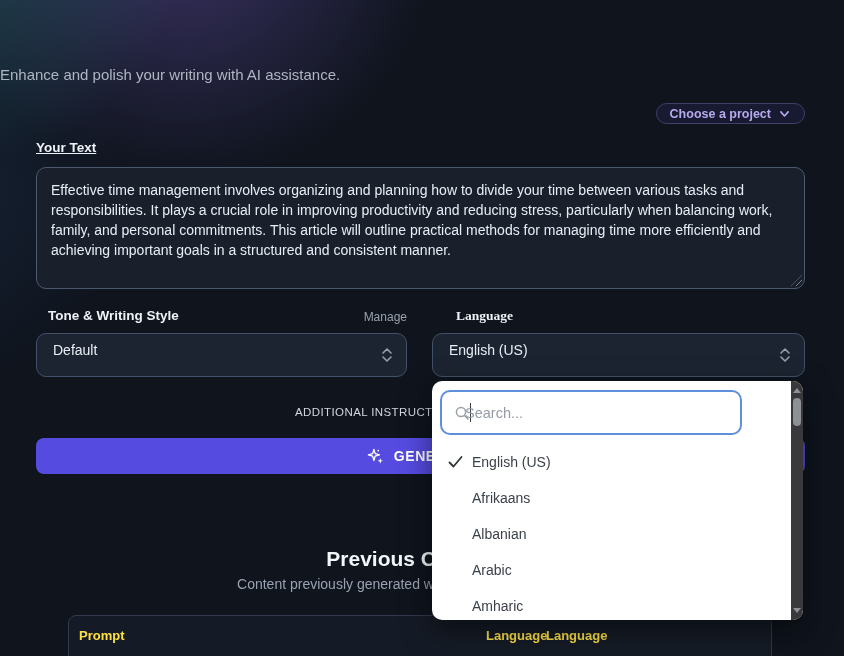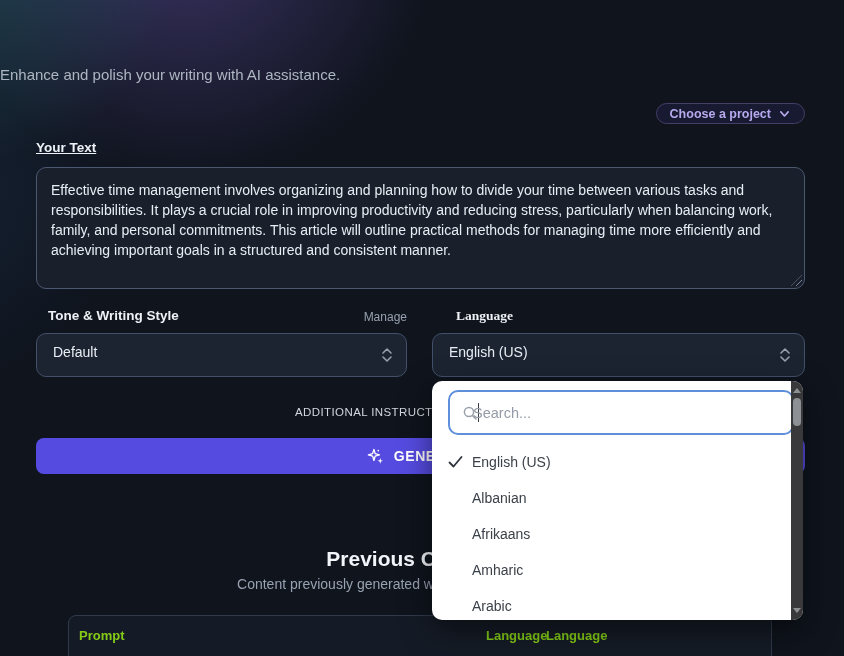--- a/index.html
+++ b/index.html
@@ -31,49 +31,49 @@
   .manage-link { position:absolute; top:310px; right:437px; font-size:12px; color:#98a1af; cursor:pointer;margin-left:9px; }
   .textarea-wrap { position:absolute; top:167px; left:36px; width:769px; height:122px; }
   .textarea-wrap textarea {
     width:100%; height:100%; resize:none; outline:none; display:block;
     background:#19202c; border:1px solid #4b5870; border-radius:10px;
     color:#e8edf4; font-family:"Liberation Sans", sans-serif;
     font-size:14px; line-height:20px; padding:12px 14px; overflow:hidden; }
   .resize-handle { position:absolute; right:3px; bottom:3px; width:11px; height:11px;
     background:repeating-linear-gradient(135deg, transparent 0 3px, #7b8496 3px 4px);
     clip-path:polygon(100% 0, 100% 100%, 0 100%); cursor:nwse-resize; }
-  .select { position:absolute; top:333px; height:44px; display:flex; align-items:flex-end;
+  .select { position:absolute; top:333px; height:44px; display:flex; align-items:flex-start;
     background:#1c2431; border:1px solid #43506a; border-radius:10px;
-    padding:16px 16px; font-size:14px; color:#e9eef5; cursor:pointer; }
+    padding:8px 16px; font-size:14px; color:#e9eef5; cursor:pointer; }
   .select-tone { left:36px; width:371px; }
   .select-language { left:432px; width:373px; }
   .updown { position:absolute; right:13px; top:50%; transform:translateY(-50%); display:flex; }
   .additional { position:absolute; top:406px; left:295px; font-size:11.5px;
     letter-spacing:.4px; color:#d2d7de; cursor:pointer; }
   .generate-btn { position:absolute; top:438px; left:36px; width:769px; height:36px;
     display:flex; align-items:center; justify-content:center; gap:9px;
     background:#554be0; border:none; border-radius:8px; cursor:pointer;
     color:#ffffff; font-family:"Liberation Sans", sans-serif;
     font-size:14px; font-weight:700; letter-spacing:.6px; }
   
   .prev-title { position:absolute; top:547px; left:0; width:100%; text-align:center;
     font-size:21px; font-weight:700; color:#f2f5f9; }
   .prev-subtitle { position:absolute; top:576px; left:0; width:100%; text-align:center;
     font-size:14px; color:#99a2b0; }
   .prev-table { position:absolute; top:615px; left:68px; width:704px; height:80px;
     background:#151b26; border:1px solid #303a4a; border-radius:8px; }
-  .th { position:absolute; top:12px; font-size:13px; font-weight:700; color:#84cc16; }
+  .th { position:absolute; top:12px; font-size:13px; font-weight:700; color:#fde047; }
   .th-prompt  { left:10px; }
   .th-project { left:417px; }
   .th-created { left:477px; }
   
   .dropdown { position:absolute; top:381px; left:432px; width:371px; height:239px;
     background:#ffffff; border-radius:10px; overflow:hidden; z-index:10;
     box-shadow:0 10px 30px rgba(0,0,0,.5); }
-  .dd-search { position:absolute; top:9px; left:16px; width:346px; height:45px;
+  .dd-search { position:absolute; top:9px; left:8px; width:302px; height:45px;
     border:2px solid #5e8fdb; border-radius:10px; display:flex; align-items:center;
     padding:0 12px; background:#fff; }
   .dd-search input { border:none; outline:none; flex:1; font-family:"Liberation Sans", sans-serif;
     font-size:14.5px; color:#333; background:transparent; }
   .dd-search input::placeholder { color:#949ba6; }
   .caret { width:1px; height:19px; background:#3a3f46; margin-right:-6px; }
   .dd-items { position:absolute; top:63px; left:0; width:359px; }
   .dd-item { position:relative; height:36px; display:flex; align-items:center;
     padding-left:40px; font-size:14px; color:#3b4149; cursor:pointer; }
   .dd-check { position:absolute; left:15px; top:50%; transform:translateY(-50%);
@@ -170,33 +170,33 @@
         <div class="dd-item">
           <span class="dd-check">
             <svg width="17" height="17" viewBox="0 0 17 17" fill="none" stroke="#2f353c" stroke-width="1.8" stroke-linecap="round" stroke-linejoin="round">
               <path d="M2.5 9l4 4 8-9.5"></path>
             </svg>
           </span>
           <span>English (US)</span>
         </div>
         <div class="dd-item">
           <span class="dd-check"></span>
+          <span>Afrikaans</span>
+        </div>
+        <div class="dd-item">
+          <span class="dd-check"></span>
           <span>Albanian</span>
         </div>
         <div class="dd-item">
           <span class="dd-check"></span>
-          <span>Afrikaans</span>
+          <span>Arabic</span>
         </div>
         <div class="dd-item">
           <span class="dd-check"></span>
           <span>Amharic</span>
-        </div>
-        <div class="dd-item">
-          <span class="dd-check"></span>
-          <span>Arabic</span>
         </div>
       </div>
     <div class="dd-scrollbar">
       <span class="sb-arrow sb-up"></span>
       <span class="sb-thumb"></span>
       <span class="sb-arrow sb-down"></span>
     </div>
   </div>
 
 </div>

